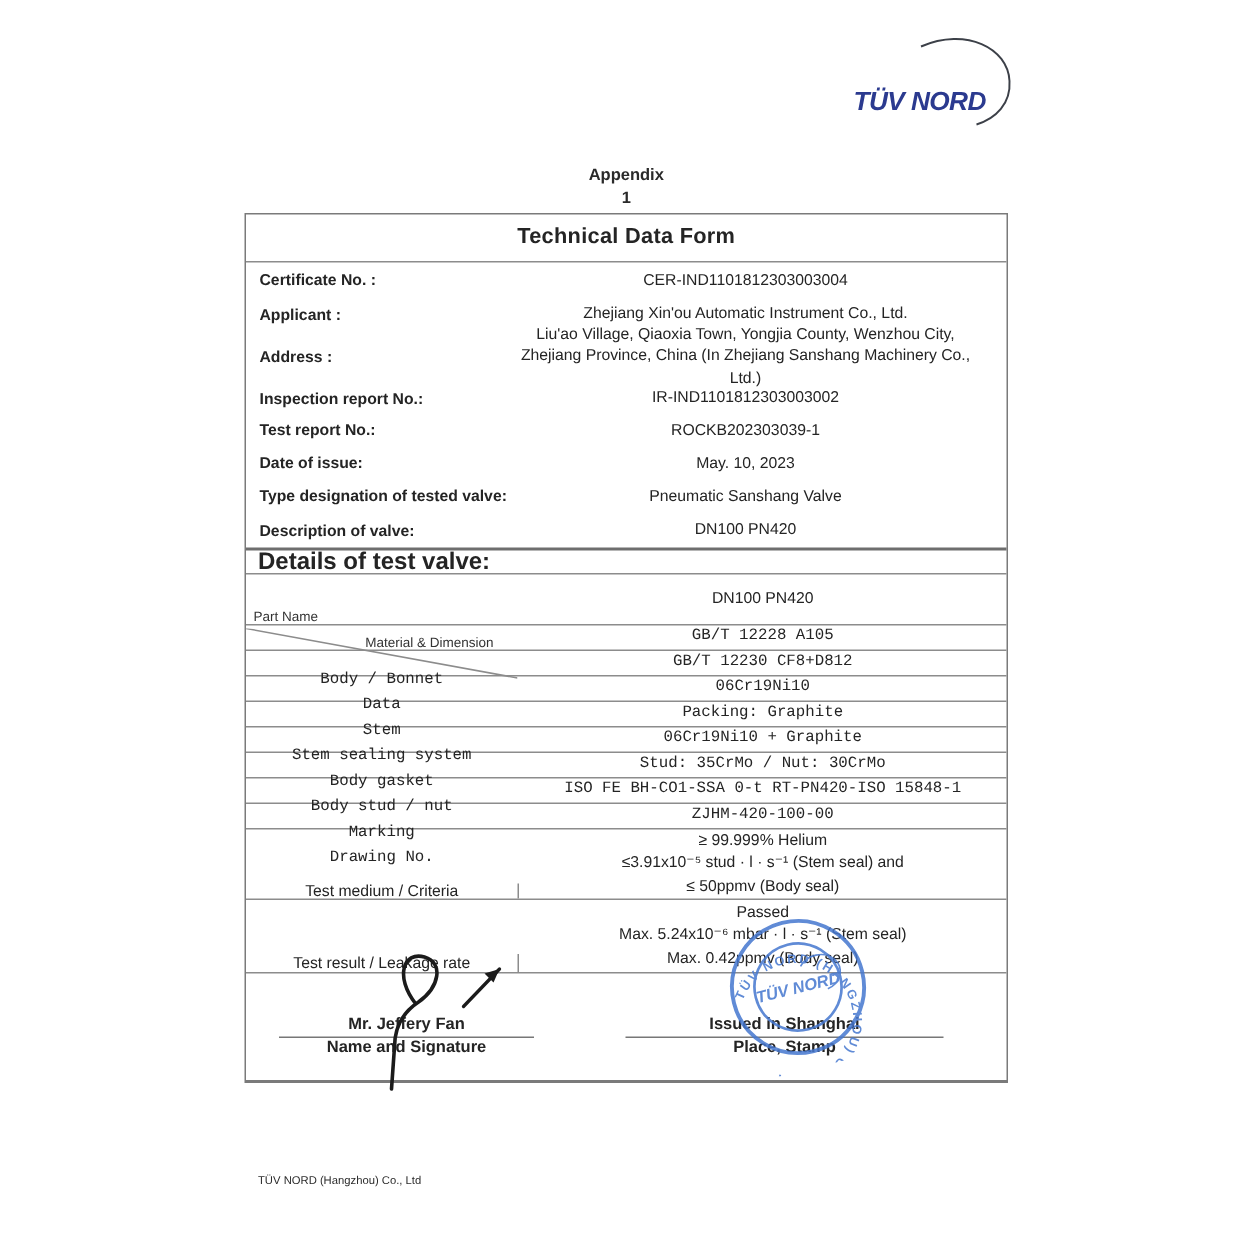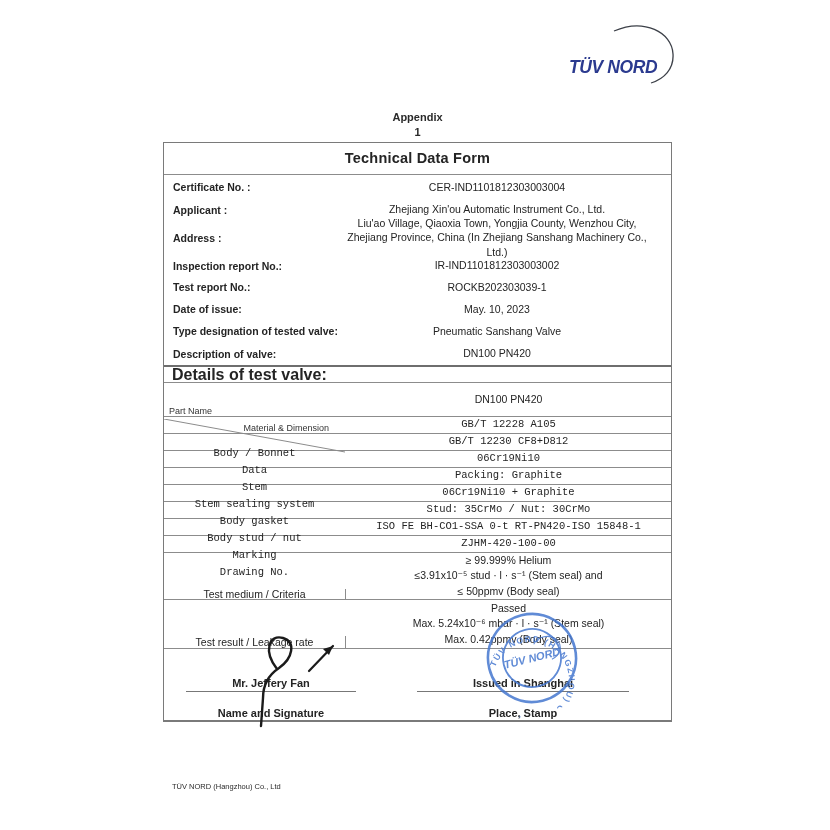--- a/index.html
+++ b/index.html
@@ -28,21 +28,21 @@
   .h17{height:17px;font-family:Liberation Mono, monospace;} .h34{height:34px;} .h47{height:47px;} .h49{height:49px;}
   .corner{position:relative;}
   .corner-top{position:absolute;top:4px;right:16px;font-size:9px;color:#333;}
   .corner-bottom{position:absolute;bottom:3px;left:5px;font-size:9px;color:#333;text-align:center;}
   .corner-svg{position:absolute;left:0;top:0;}
   .sig-section{position:relative;height:71px;}
   .sig-block{position:absolute;top:27px;text-align:center;}
   .sig-block.left{left:22px;width:170px;} .sig-block.right{left:253px;width:212px;}
   .sig-name{font-weight:bold;font-size:11px;height:15px;line-height:15px;
         border-bottom:1px solid #777;}
-  .sig-caption{font-weight:bold;font-size:11px;margin-top:15px;}
+  .sig-caption{font-weight:bold;font-size:11px;margin-top:0;}
   .stamp{position:absolute;left:477px;top:603px;transform:rotate(-14deg);opacity:.85;}
   .signature-svg{position:absolute;left:235px;top:625px;}
   .footer{position:absolute;left:172px;top:762px;font-size:7.5px;line-height:9.8px;
         color:#2b2b2b;white-space:pre-wrap;}
 </style>
 </head>
 <body>
 
 <div class="page">
 

